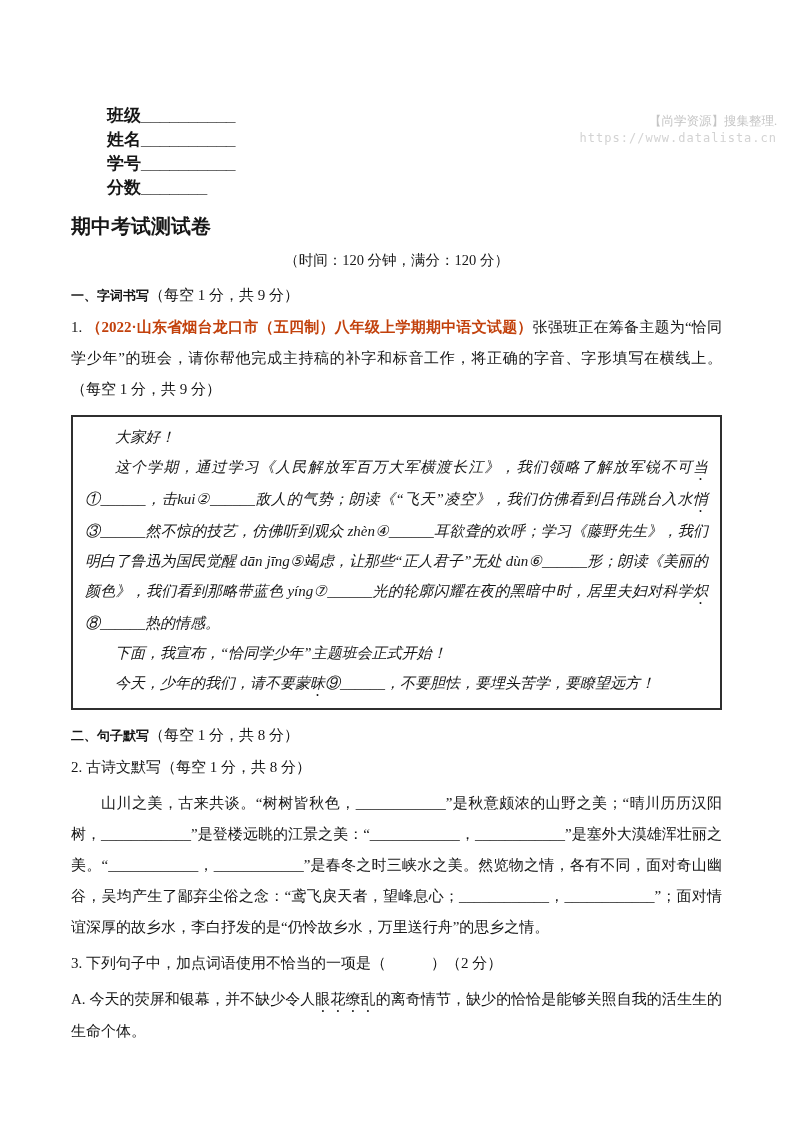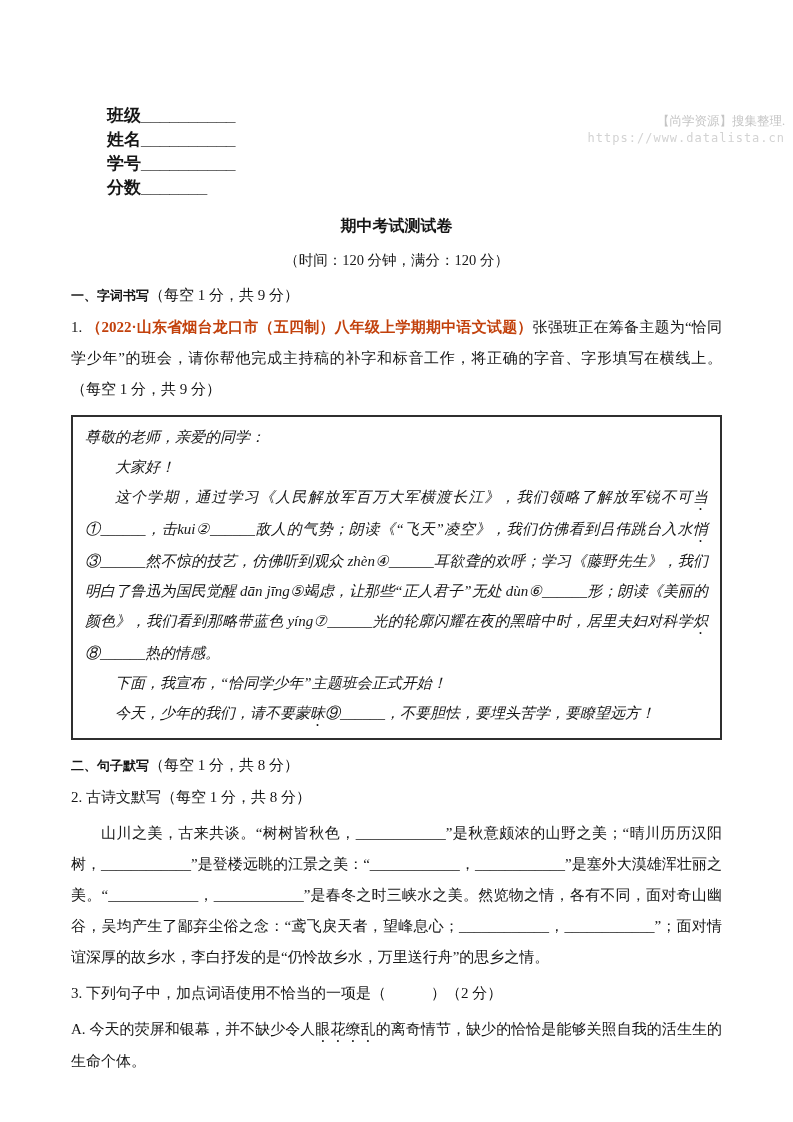--- a/index.html
+++ b/index.html
@@ -7,42 +7,42 @@
   body {
     width: 793px; height: 1122px;
     background: #ffffff;
     color: #161616;
     font-family: "Liberation Serif", "DejaVu Serif", serif;
     overflow: hidden;
   }
   .page { position: relative; width: 793px; height: 1122px; padding: 0 71px; }
 
   .watermark {
-    position: absolute; top: 9px; right: 8px;
+    position: absolute; top: 9px; right: 16px;
     text-align: right; font-size: 12.5px; line-height: 17px;
     color: #c5c5c5;
   }
   .watermark .url {
     font-family: "DejaVu Sans Mono", "Liberation Mono", monospace;
     color: #d3d3d3; letter-spacing: 1px; font-size: 12px;
   }
 
   .header-row {
     margin-top: 104px;
     padding: 0 26px 0 36px;
     display: flex; justify-content: space-between;
     font-family: "Liberation Sans", "DejaVu Sans", sans-serif;
     font-weight: 700; font-size: 17px; line-height: 24px; flex-direction: column;
   }
   .hfield .blank { letter-spacing: 0; }
 
   .title {
-    margin: 12px 0 0; text-align: center;
+    margin: 12px 0 0; text-align: left;
     font-family: Liberation Serif, serif;
-    font-weight: 700; font-size: 16px; line-height: 28px;
+    font-weight: 700; font-size: 20px; line-height: 28px;
   }
   .subtitle { margin: 10px 0 0; text-align: center; font-size: 14.5px; line-height: 20px; }
 
   .sec-heading { margin-top: 14px; font-size: 15px; line-height: 22px; }
   .sec-heading .bold {
     font-family: "Liberation Sans", "DejaVu Sans", sans-serif;
     font-weight: 700; font-size: 13px;
   }
 
   .para { margin: 5px 0 0; font-size: 15px; line-height: 31px; }
@@ -85,21 +85,20 @@
   <h1 class="title">期中考试测试卷</h1>
   <div class="subtitle">（时间：120 分钟，满分：120 分）</div>
 
   <div class="sec-heading">
     <span class="bold">一、字词书写</span><span>（每空 1 分，共 9 分）</span>
   </div>
 
   <p class="para just"><span>1. </span><span class="source">（2022·山东省烟台龙口市（五四制）八年级上学期期中语文试题）</span><span>张强班正在筹备主题为“恰同学少年”的班会，请你帮他完成主持稿的补字和标音工作，将正确的字音、字形填写在横线上。（每空 1 分，共 9 分）</span></p>
 
   <div class="box">
-    <p class="bp"><span>尊敬的老师，亲爱的同学：</span></p>
     <p class="bp ind"><span>大家好！</span></p>
     <p class="bp ind just"><span>这个学期，通过学习《人民解放军百万大军横渡长江》，我们领略了解放军锐不可</span><span class="emph">当</span><span>①______，击kui②______敌人的气势；朗读《“飞天”凌空》，我们仿佛看到吕伟跳台入水</span><span class="emph">悄</span><span>③______然不惊的技艺，仿佛听到观众 zhèn④______耳欲聋的欢呼；学习《藤野先生》，我们明白了鲁迅为国民觉醒 dān jīng⑤竭虑，让那些“正人君子”无处 dùn⑥______形；朗读《美丽的颜色》，我们看到那略带蓝色 yíng⑦______光的轮廓闪耀在夜的黑暗中时，居里夫妇对科学</span><span class="emph">炽</span><span>⑧______热的情感。</span></p>
     <p class="bp ind"><span>下面，我宣布，“恰同学少年”主题班会正式开始！</span></p>
     <p class="bp ind just"><span>今天，少年的我们，请不要蒙</span><span class="emph">昧</span><span>⑨______，不要胆怯，要埋头苦学，要瞭望远方！</span></p>
   </div>
 
   <div class="sec-heading">
     <span class="bold">二、句子默写</span><span>（每空 1 分，共 8 分）</span>
   </div>
 

